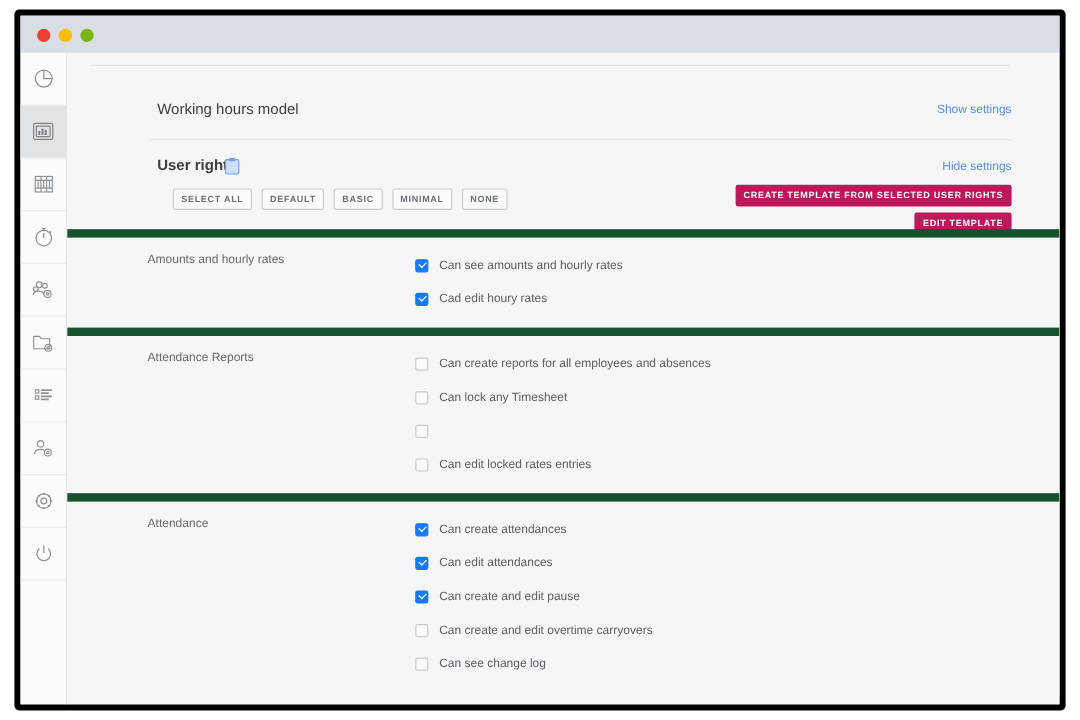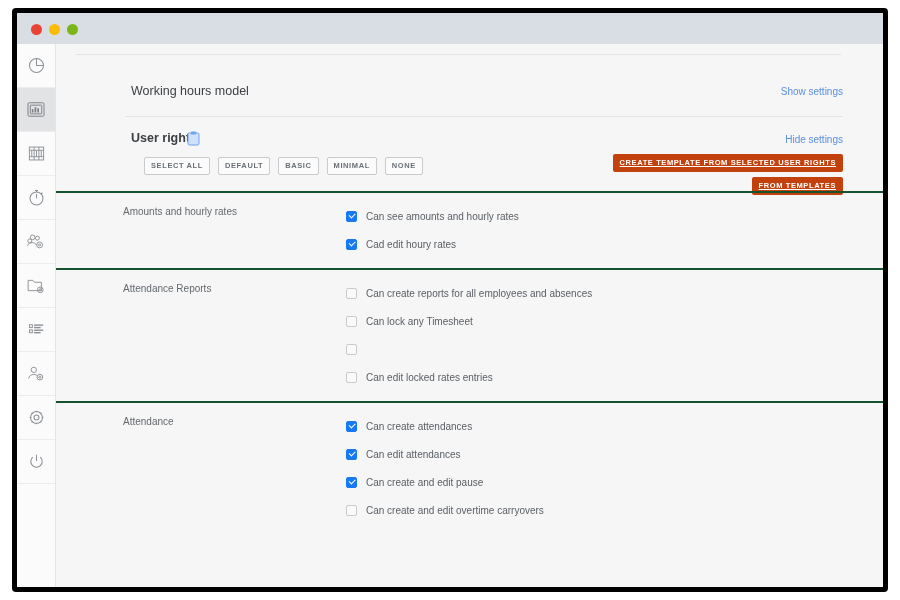--- a/index.html
+++ b/index.html
@@ -170,38 +170,37 @@
     color: #6b7075;
     font-size: 7.5px;
     font-weight: bold;
     letter-spacing: 0.6px;
     padding: 3px 6px 3px 6px;
     line-height: 10px;
     cursor: pointer;
   }
   .blue-btn {
     position: absolute;
-    background: #c2410c;
+    background: #be185d;
     color: #ffffff;
     font-size: 7.5px;
     font-weight: bold;
     letter-spacing: 0.6px;
     border-radius: 2px;
     padding: 4px 7px;
     line-height: 10px;
     cursor: pointer;
-    text-decoration: underline;
   }
   #btn-create { right: 40px; top: 37px; }
   #btn-edit   { right: 40px; top: 60px; }
 
   
   .perm-section {
     position: relative;
-    border-top: 2px solid #14532d;
+    border-top: 7px solid #14532d;
   }
   .perm-section .sec-label {
     position: absolute;
     left: 67px;
     top: 13px;
     font-size: 10px;
     color: #64696e;
   }
   .perm-list {
     margin: 0;
@@ -391,21 +390,21 @@
 
           <div id="preset-row">
             <button class="preset-btn">SELECT ALL</button>
             <button class="preset-btn">DEFAULT</button>
             <button class="preset-btn">BASIC</button>
             <button class="preset-btn">MINIMAL</button>
             <button class="preset-btn">NONE</button>
           </div>
 
           <div class="blue-btn" id="btn-create">CREATE TEMPLATE FROM SELECTED USER RIGHTS</div>
-          <div class="blue-btn" id="btn-edit">FROM TEMPLATES</div>
+          <div class="blue-btn" id="btn-edit">EDIT TEMPLATE</div>
         </div>
 
         <div class="perm-section">
           <div class="sec-label">Amounts and hourly rates</div>
           <ul class="perm-list">
             <li class="perm-row">
               <span class="cbx on"></span>
               <span class="perm-label">Can see amounts and hourly rates</span>
             </li>
             <li class="perm-row">
@@ -448,20 +447,24 @@
               <span class="perm-label">Can edit attendances</span>
             </li>
             <li class="perm-row">
               <span class="cbx on"></span>
               <span class="perm-label">Can create and edit pause</span>
             </li>
             <li class="perm-row">
               <span class="cbx off"></span>
               <span class="perm-label">Can create and edit overtime carryovers</span>
             </li>
+            <li class="perm-row">
+              <span class="cbx off"></span>
+              <span class="perm-label">Can see change log</span>
+            </li>
           </ul>
         </div>
 
       </div>
 
     </div>
 
   </div>
 </div>
 

